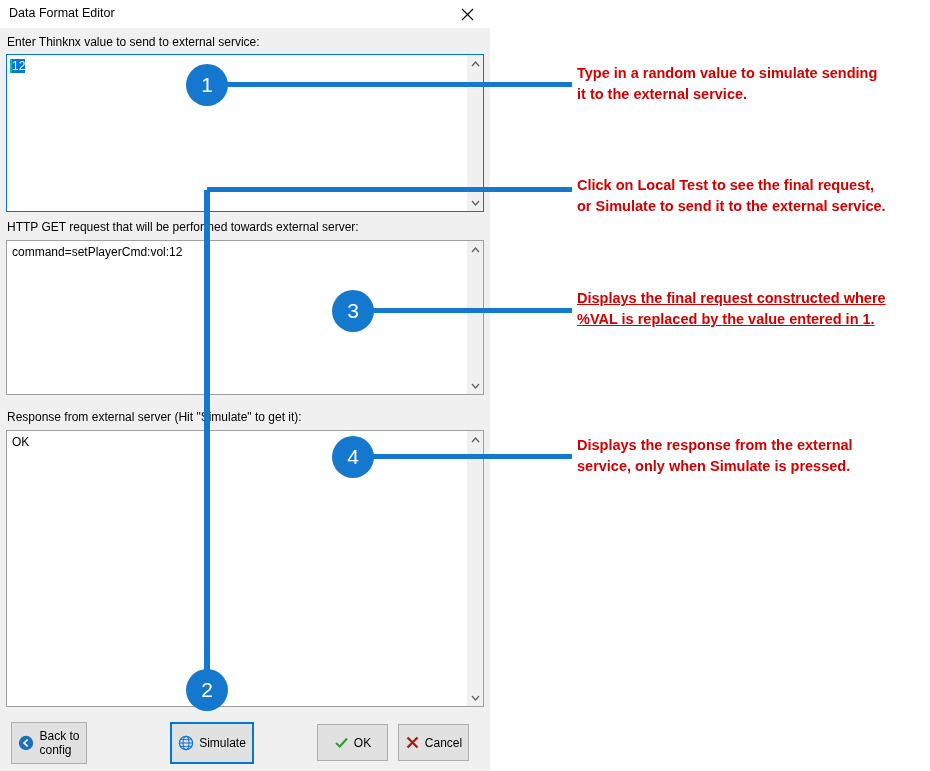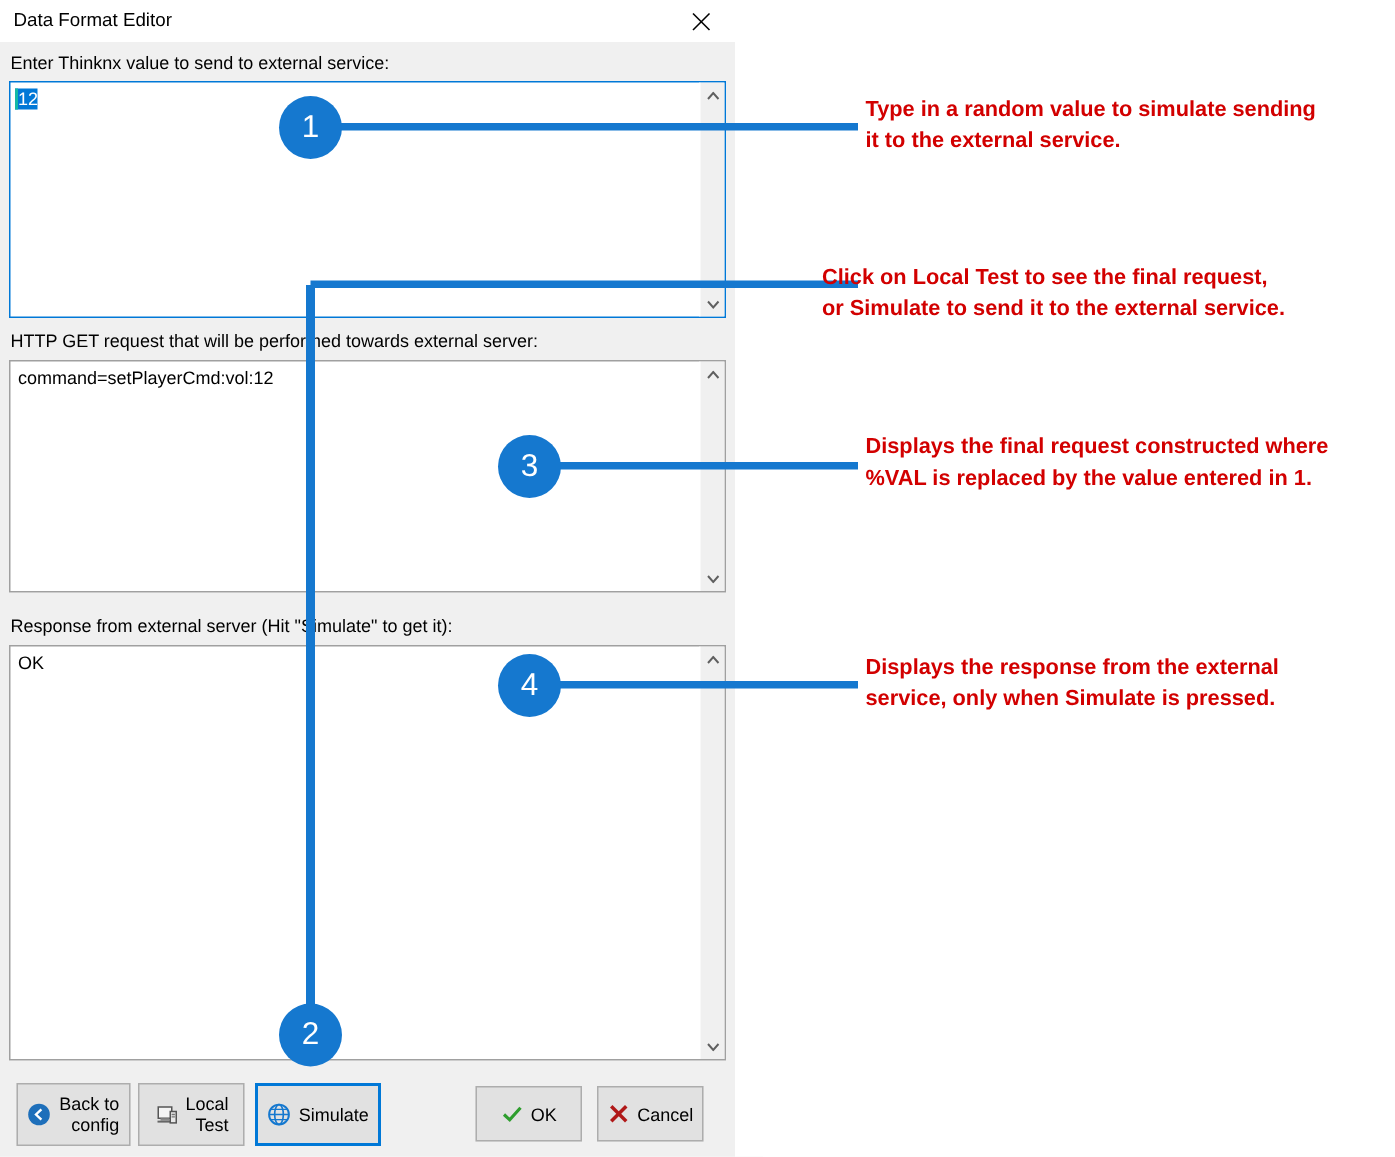--- a/index.html
+++ b/index.html
@@ -139,21 +139,21 @@
     font-size: 12px;
     color: #000000;
     cursor: pointer;
     user-select: none;
   }
   .btn.default {
     border: 2px solid #0078d7;
     background: #e1e1e1;
   }
   .btn .lbl {
-    text-align: right;
+    text-align: left;
     line-height: 14px;
     white-space: pre-line;
   }
   .btn .ico {
     flex: 0 0 auto;
     display: flex;
     align-items: center;
     justify-content: center;
   }
   .btn .ico svg { display: block; }
@@ -258,34 +258,20 @@
       <span class="ico">
         <svg width="16" height="16" viewBox="0 0 16 16">
           <circle cx="8" cy="8" r="7.2" fill="#1e6fba"></circle>
           <polyline points="9.6,4.6 6,8 9.6,11.4" fill="none" stroke="#ffffff" stroke-width="1.6"></polyline>
         </svg>
       </span>
       <span class="lbl">Back to
 config</span>
     </div>
 
-    <div class="btn" style="left:92px; top:7px; width:71px; height:42px;">
-      <span class="ico">
-        <svg width="16" height="16" viewBox="0 0 16 16">
-          <rect x="2.5" y="3" width="9" height="7.5" fill="#f4f4f4" stroke="#555" stroke-width="1"></rect>
-          <rect x="4" y="10.5" width="6" height="1.6" fill="#888"></rect>
-          <rect x="2" y="12.1" width="10" height="1.3" fill="#666"></rect>
-          <rect x="10.5" y="6" width="4" height="7.6" fill="#e8e8e8" stroke="#555" stroke-width="1"></rect>
-          <line x1="11.4" y1="8" x2="13.6" y2="8" stroke="#777" stroke-width="0.9"></line>
-          <line x1="11.4" y1="9.6" x2="13.6" y2="9.6" stroke="#777" stroke-width="0.9"></line>
-        </svg>
-      </span>
-      <span class="lbl">Local
-Test</span>
-    </div>
 
     <div class="btn default" style="left:170px; top:7px; width:84px; height:42px;">
       <span class="ico">
         <svg width="16" height="16" viewBox="0 0 16 16">
           <circle cx="8" cy="8" r="6.6" fill="none" stroke="#1578cf" stroke-width="1.3"></circle>
           <ellipse cx="8" cy="8" rx="2.9" ry="6.6" fill="none" stroke="#1578cf" stroke-width="1.1"></ellipse>
           <line x1="1.4" y1="8" x2="14.6" y2="8" stroke="#1578cf" stroke-width="1.1"></line>
           <line x1="2.6" y1="4.6" x2="13.4" y2="4.6" stroke="#1578cf" stroke-width="0.9"></line>
           <line x1="2.6" y1="11.4" x2="13.4" y2="11.4" stroke="#1578cf" stroke-width="0.9"></line>
         </svg>
@@ -324,18 +310,18 @@
 
 <div class="callout-line" style="left:353px; top:454px; width:219px; height:5px;"></div>
 
 <div class="badge" style="left:186px; top:64px;">1</div>
 <div class="badge" style="left:186px; top:669px;">2</div>
 <div class="badge" style="left:332px; top:290px;">3</div>
 <div class="badge" style="left:332px; top:436px;">4</div>
 
 <div class="anno-text" style="left:577px; top:63px; width:345px;">Type in a random value to simulate sending
 it to the external service.</div>
-<div class="anno-text" style="left:548px; top:175px; width:345px;">Click on Local Test to see the final request,
+<div class="anno-text" style="left:577px; top:175px; width:345px;">Click on Local Test to see the final request,
 or Simulate to send it to the external service.</div>
-<div class="anno-text" style="left:577px; top:288px; width:345px;">Displays the final request constructed where
+<div class="anno-text" style="left:577px; top:288px; width:345px;text-decoration:underline;">Displays the final request constructed where
 %VAL is replaced by the value entered in 1.</div>
 <div class="anno-text" style="left:577px; top:435px; width:345px;">Displays the response from the external
 service, only when Simulate is pressed.</div>
 
 </body></html>

